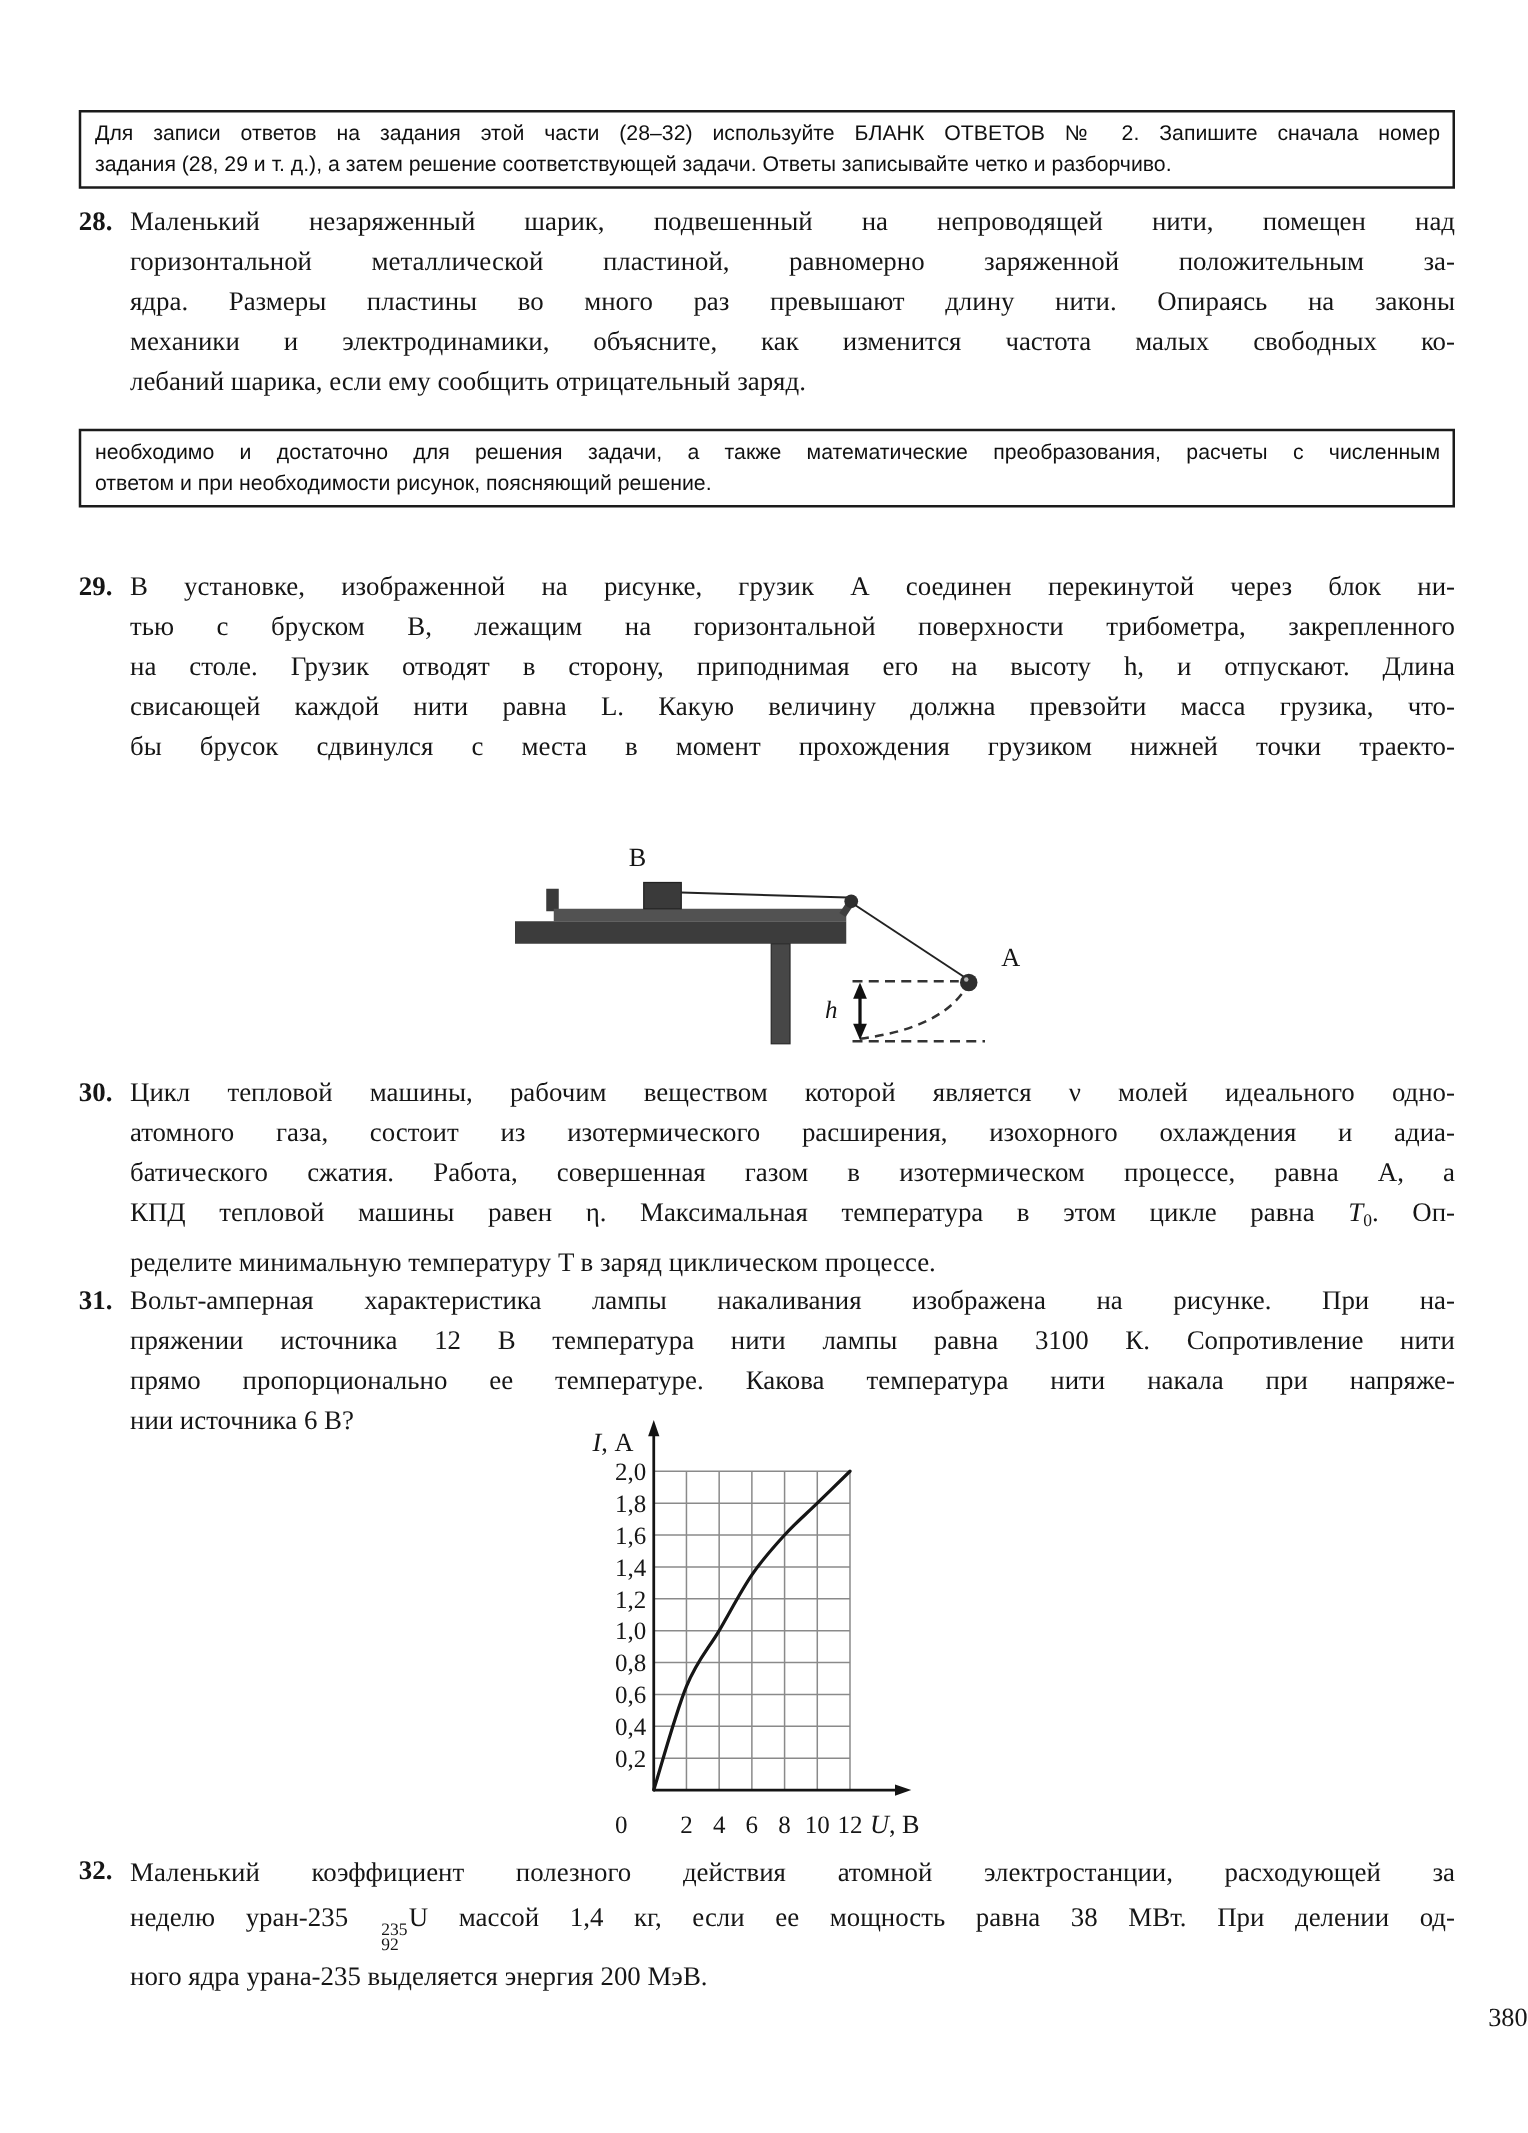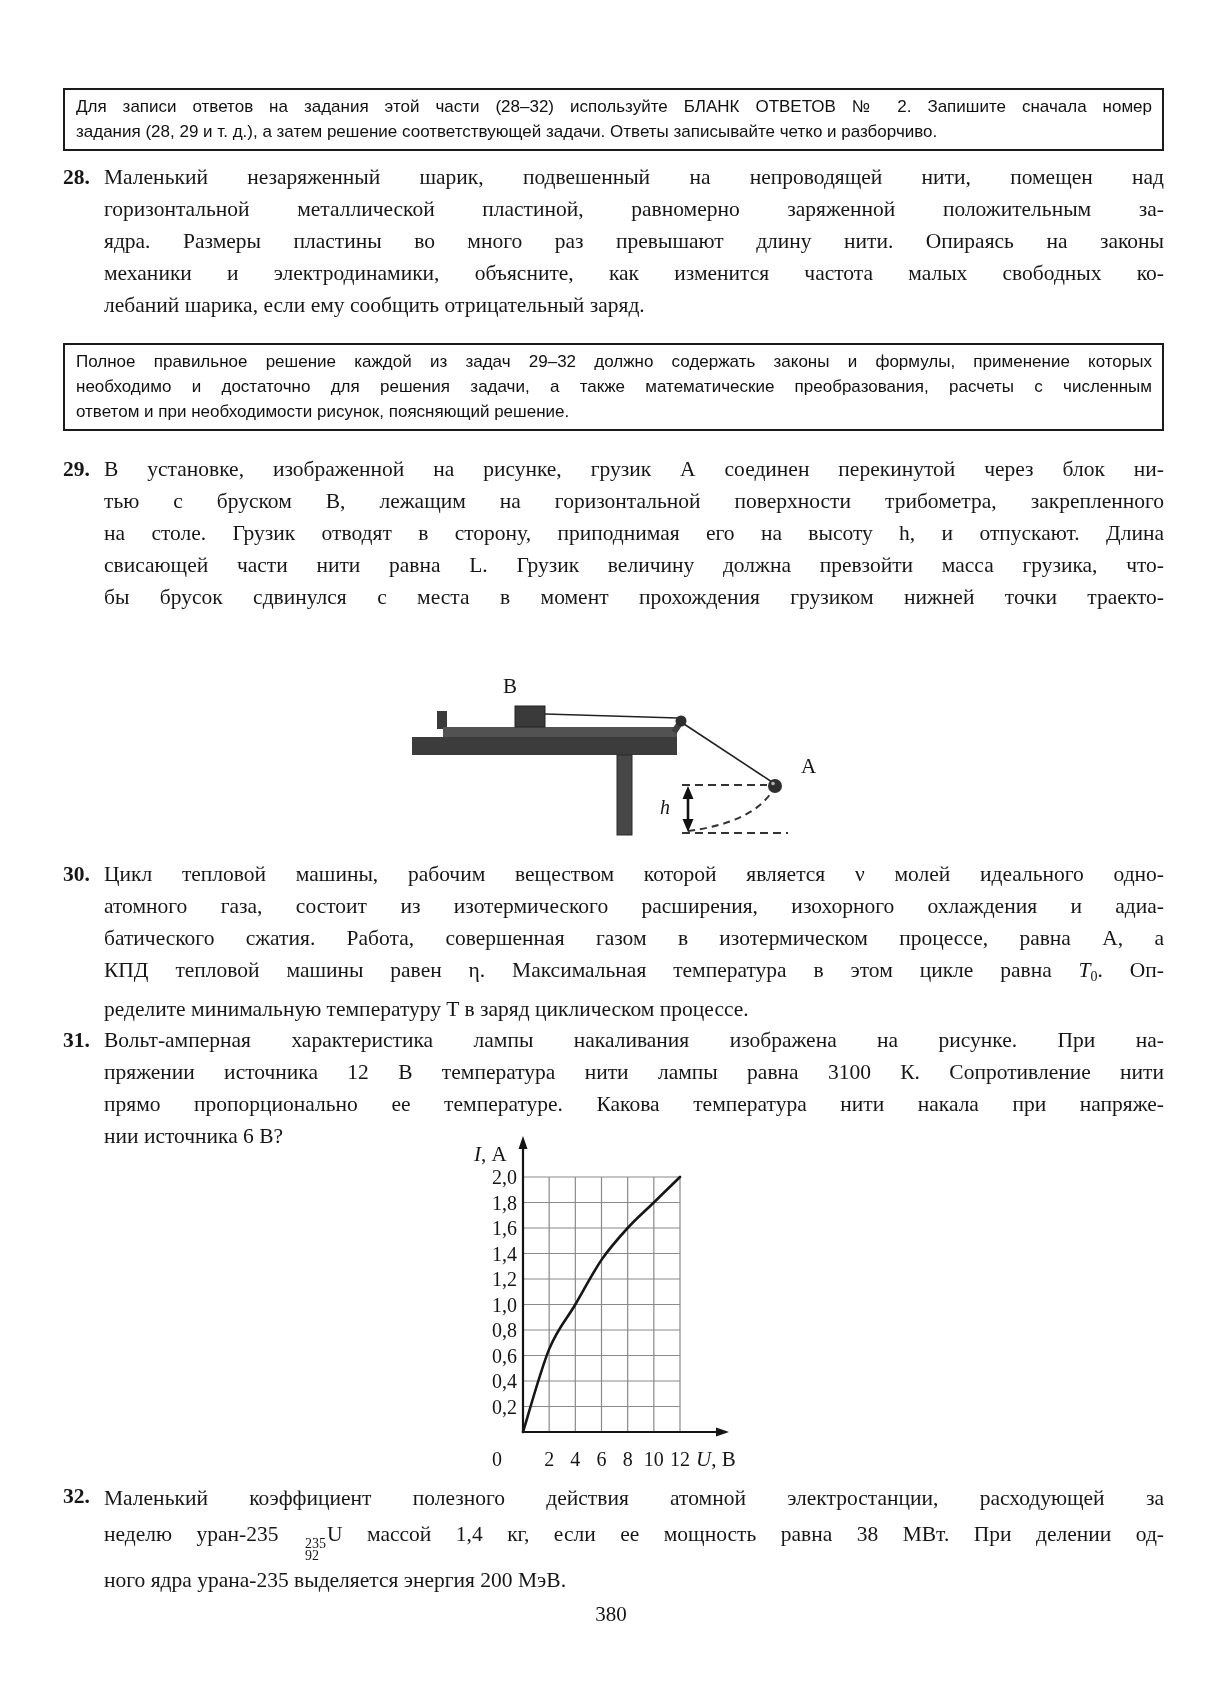--- a/index.html
+++ b/index.html
@@ -22,21 +22,21 @@
   .p32 .ptext { line-height:36px; }
   .bline { text-align:left; }
   .bline.j { text-align:justify; text-align-last:justify; }
   .ivar { font-style:italic; }
   .vsub { font-size:14px; vertical-align:-4px; }
   .nuclide {
     display:inline-flex; flex-direction:column; 
     font-size:14px; line-height:12px; vertical-align:-7px; padding:0 1px 0 2px;
   }
   .fig-abs { position:absolute; }
-  .page-num { position:absolute; top:1602px; left:0; width:100%; text-align:center; font-size:21px; }
+  .page-num { position:absolute; top:1602px; left:0; width:100%; text-align:right; font-size:21px; }
   svg text { font-family:"Liberation Serif", serif; fill:#161616; }
 </style>
 </head>
 <body>
 
 <div class="page">
 
   <div class="note-box" style="top:88px;">
     <div class="note-line j">Для записи ответов на задания этой части (28–32) используйте БЛАНК ОТВЕТОВ № 2. Запишите сначала номер</div>
     <div class="note-line">задания (28, 29 и т. д.), а затем решение соответствующей задачи. Ответы записывайте четко и разборчиво.</div>
@@ -47,32 +47,31 @@
     <div class="ptext">
       <div class="bline j">Маленький незаряженный шарик, подвешенный на непроводящей нити, помещен над</div>
       <div class="bline j">горизонтальной металлической пластиной, равномерно заряженной положительным за-</div>
       <div class="bline j">ядра. Размеры пластины во много раз превышают длину нити. Опираясь на законы</div>
       <div class="bline j">механики и электродинамики, объясните, как изменится частота малых свободных ко-</div>
       <div class="bline">лебаний шарика, если ему сообщить отрицательный заряд.</div>
     </div>
   </div>
 
   <div class="note-box" style="top:343px;">
-    <div class="note-line j">Полное правильное решение каждой из задач 29–32 должно содержать законы и формулы, применение которых</div>
     <div class="note-line j">необходимо и достаточно для решения задачи, а также математические преобразования, расчеты с численным</div>
     <div class="note-line">ответом и при необходимости рисунок, поясняющий решение.</div>
   </div>
 
   <div class="problem" style="top:453px;">
     <div class="pnum">29.</div>
     <div class="ptext">
       <div class="bline j">В установке, изображенной на рисунке, грузик А соединен перекинутой через блок ни-</div>
       <div class="bline j">тью с бруском В, лежащим на горизонтальной поверхности трибометра, закрепленного</div>
       <div class="bline j">на столе. Грузик отводят в сторону, приподнимая его на высоту h, и отпускают. Длина</div>
-      <div class="bline j">свисающей части нити равна L. Грузик величину должна превзойти масса грузика, что-</div>
+      <div class="bline j">свисающей каждой нити равна L. Какую величину должна превзойти масса грузика, что-</div>
       <div class="bline j">бы брусок сдвинулся с места в момент прохождения грузиком нижней точки траекто-</div>
     </div>
   </div>
 
   <svg class="fig-abs" style="left:400px; top:660px;" width="430" height="185" viewBox="0 0 430 185">
 
     <line x1="145" y1="54" x2="278" y2="58" stroke="#222" stroke-width="1.6"></line>
 
     <rect x="37" y="51" width="10" height="18" fill="#3a3a3a"></rect>
 

